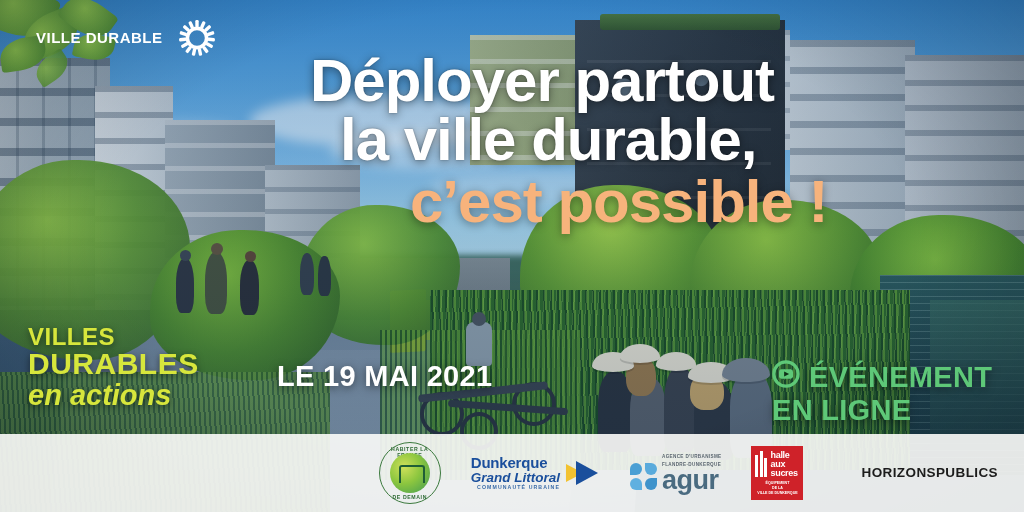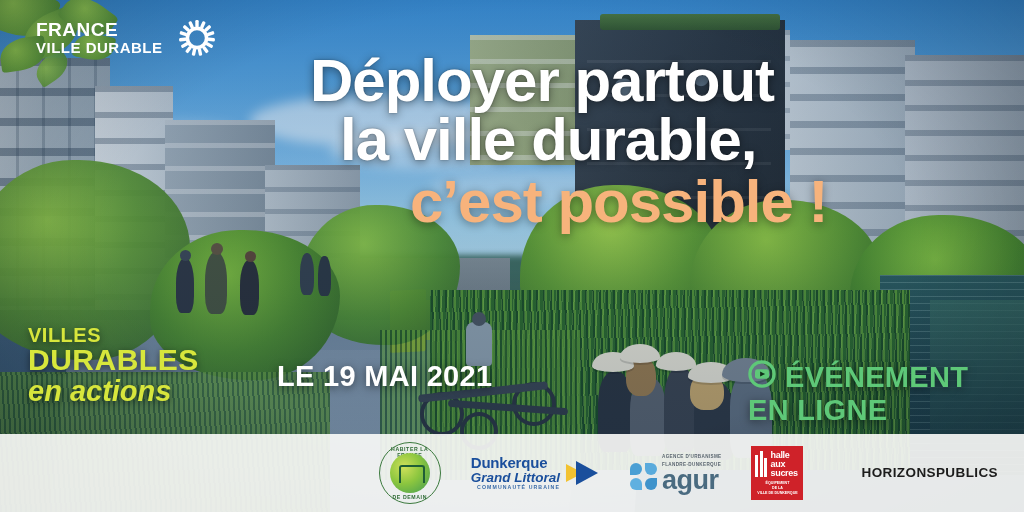--- a/index.html
+++ b/index.html
@@ -197,28 +197,28 @@
     text-shadow:0 2px 10px rgba(0,0,0,.45),0 0 2px rgba(0,0,0,.35);
     letter-spacing:-1px;white-space:nowrap;}
   .hl1{text-align:left;padding-left:10px;}
   .hl2{text-align:left;padding-left:40px;}
   .hl3{color:#f7b37c;font-weight:bold;font-size:60px;line-height:1;
     letter-spacing:-1px;padding-left:110px;margin-top:2px;white-space:nowrap;
     text-shadow:0 2px 10px rgba(0,0,0,.40);}
 
   .villes{position:absolute;left:28px;top:325px;color:#d7e63c;font-weight:bold;
     line-height:1.0;text-shadow:0 2px 7px rgba(0,0,0,.55);}
-  .villes .vl1{font-size:20px;letter-spacing:.5px;}
+  .villes .vl1{font-size:24px;letter-spacing:.5px;}
   .villes .vl2{font-size:30px;letter-spacing:.5px;}
   .villes .vl3{font-size:29px;font-style:italic;font-weight:bold;margin-top:2px;}
 
   .rdv{position:absolute;left:277px;top:360px;color:#fff;font-weight:bold;font-size:29px;
     line-height:1.12;text-shadow:0 2px 8px rgba(0,0,0,.55);letter-spacing:.3px;}
 
-  .evt{position:absolute;left:748px;top:360px;color:#5ec878;font-weight:bold;font-size:29px;
+  .evt{position:absolute;left:772px;top:360px;color:#5ec878;font-weight:bold;font-size:29px;
     line-height:1.12;text-shadow:0 2px 8px rgba(0,0,0,.5);letter-spacing:.3px;}
   .evt-row{display:flex;align-items:center;gap:9px;}
 
   
   .footer{position:absolute;left:0;bottom:0;width:100%;height:78px;
     background:rgba(252,252,250,.90);
     display:flex;align-items:center;justify-content:flex-end;gap:30px;padding-right:26px;}
 
   .lg{display:flex;align-items:center;}
 
@@ -358,21 +358,20 @@
     <div class="leaf lf4"></div>
     <div class="leaf lf5"></div>
     <div class="leaf lf6"></div>
 
     <div class="grade"></div>
     <div class="vign"></div>
   </div>
 
   <div class="logo-fvd">
     <div class="words">
-      <div class="l1">FRANCE</div>
       <div class="l2">VILLE DURABLE</div>
     </div>
     <span class="sunburst">
       <svg viewBox="0 0 40 40" width="40" height="40" aria-hidden="true">
         <g fill="#ffffff">
           <g transform="translate(20,20)">
             <g>
                 <rect x="-1.7" y="-18" width="3.4" height="7.2" rx="1.2"></rect>
               </g>
             <g transform="rotate(24)">

